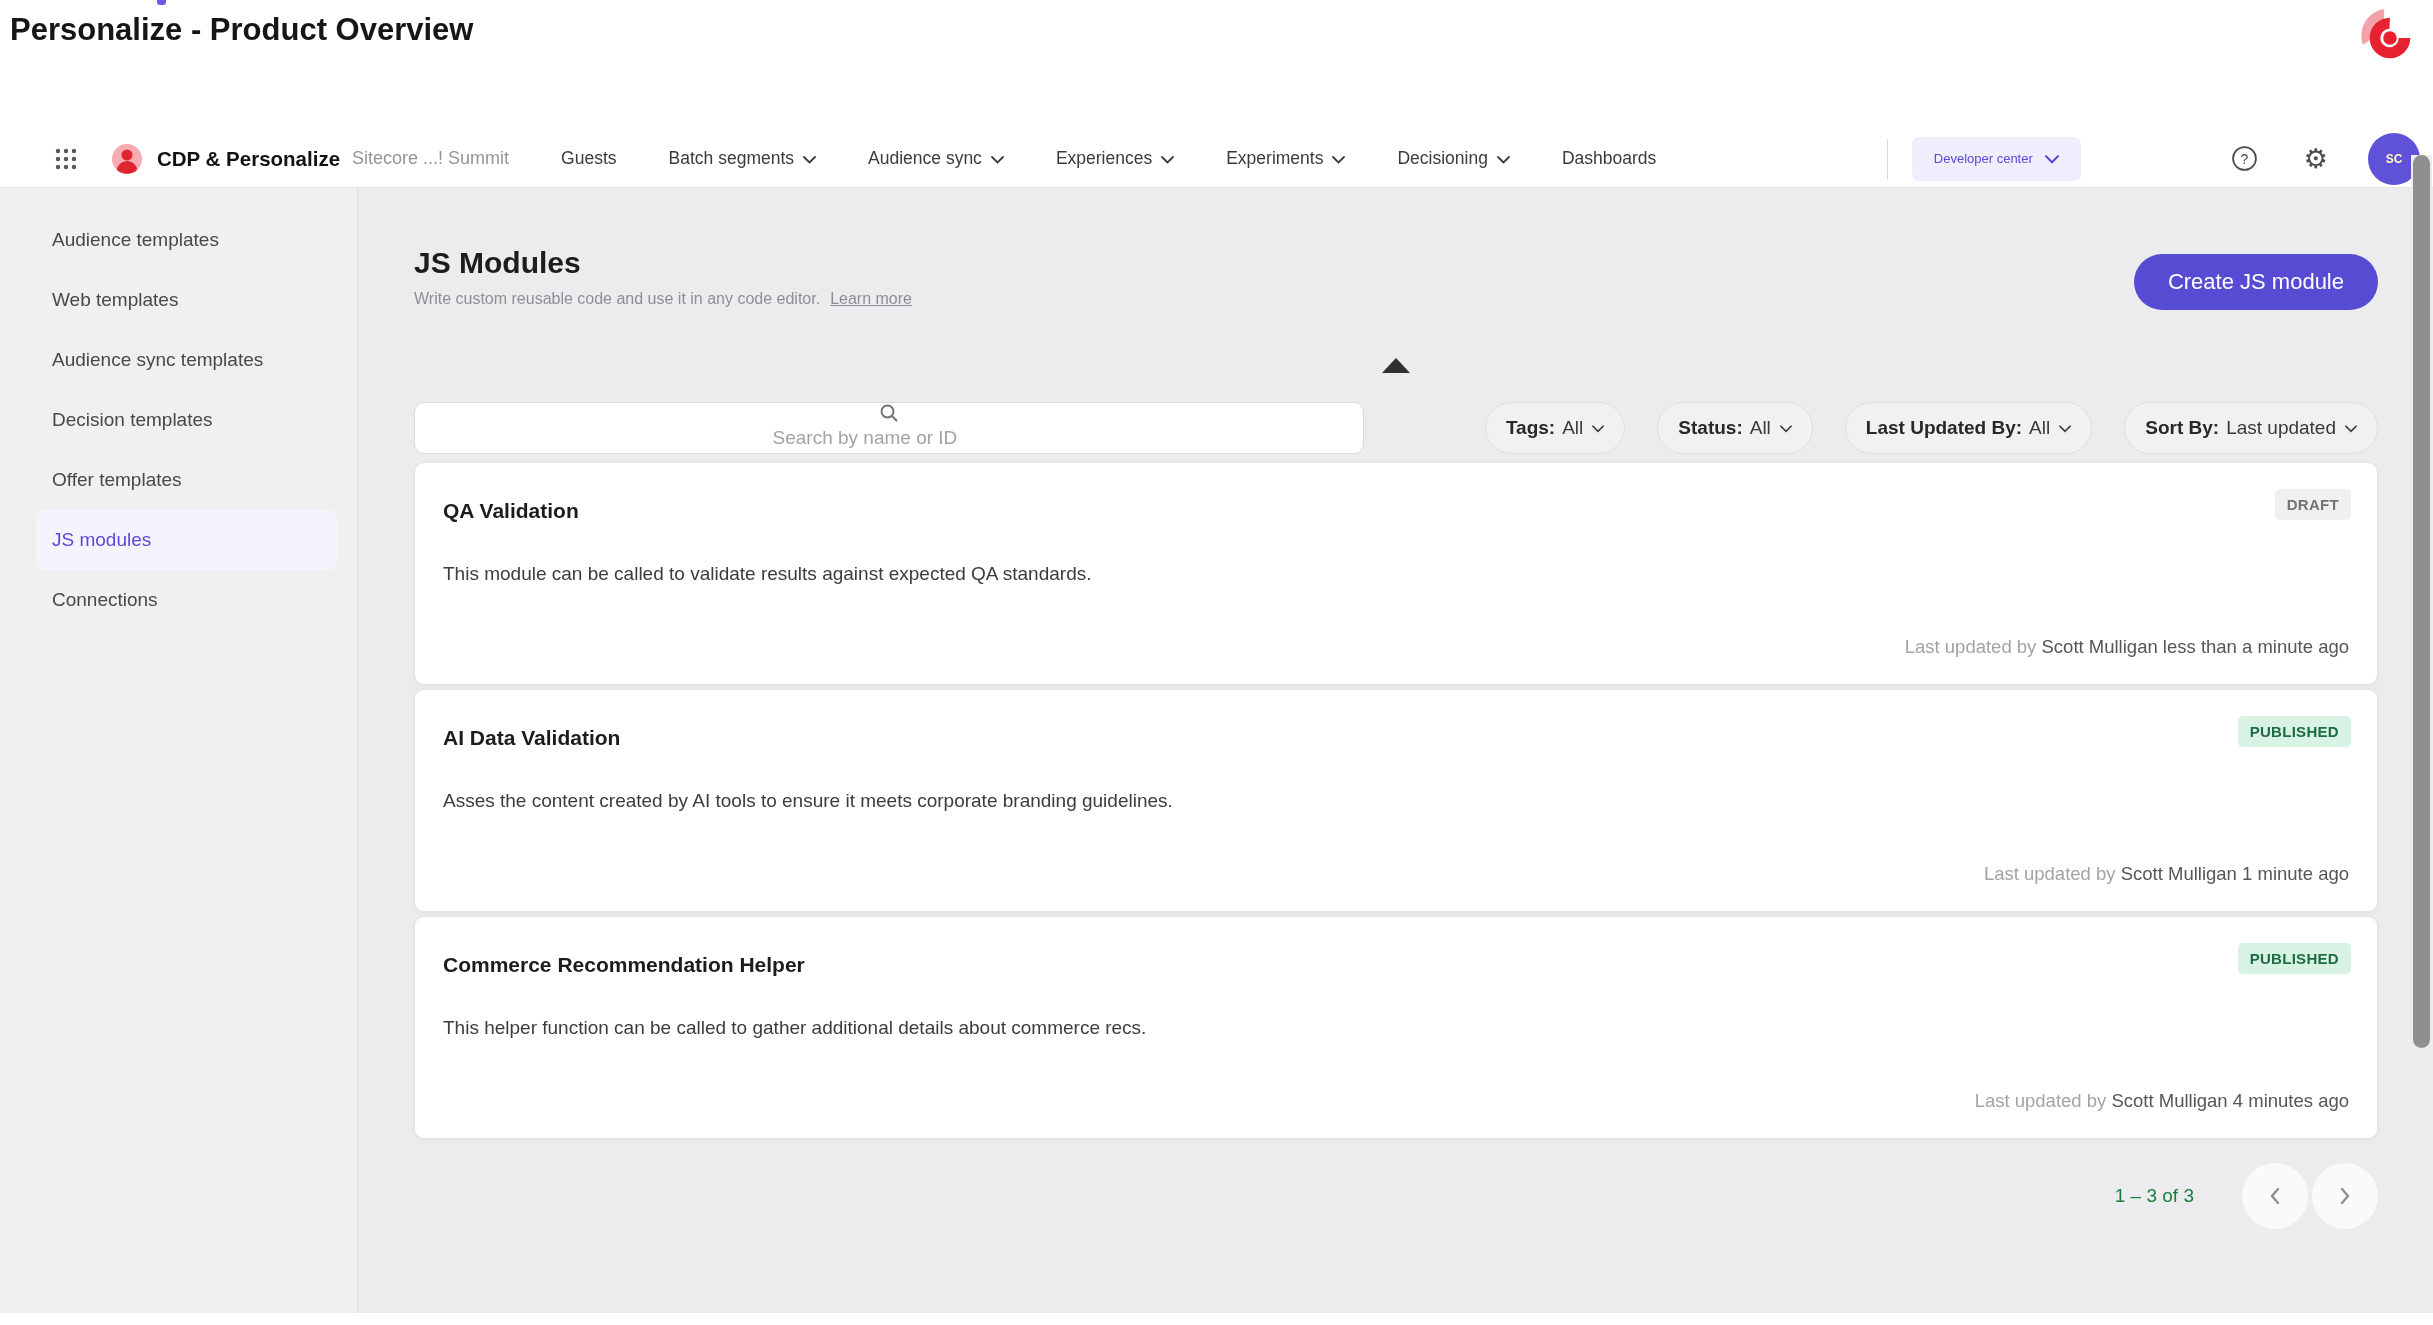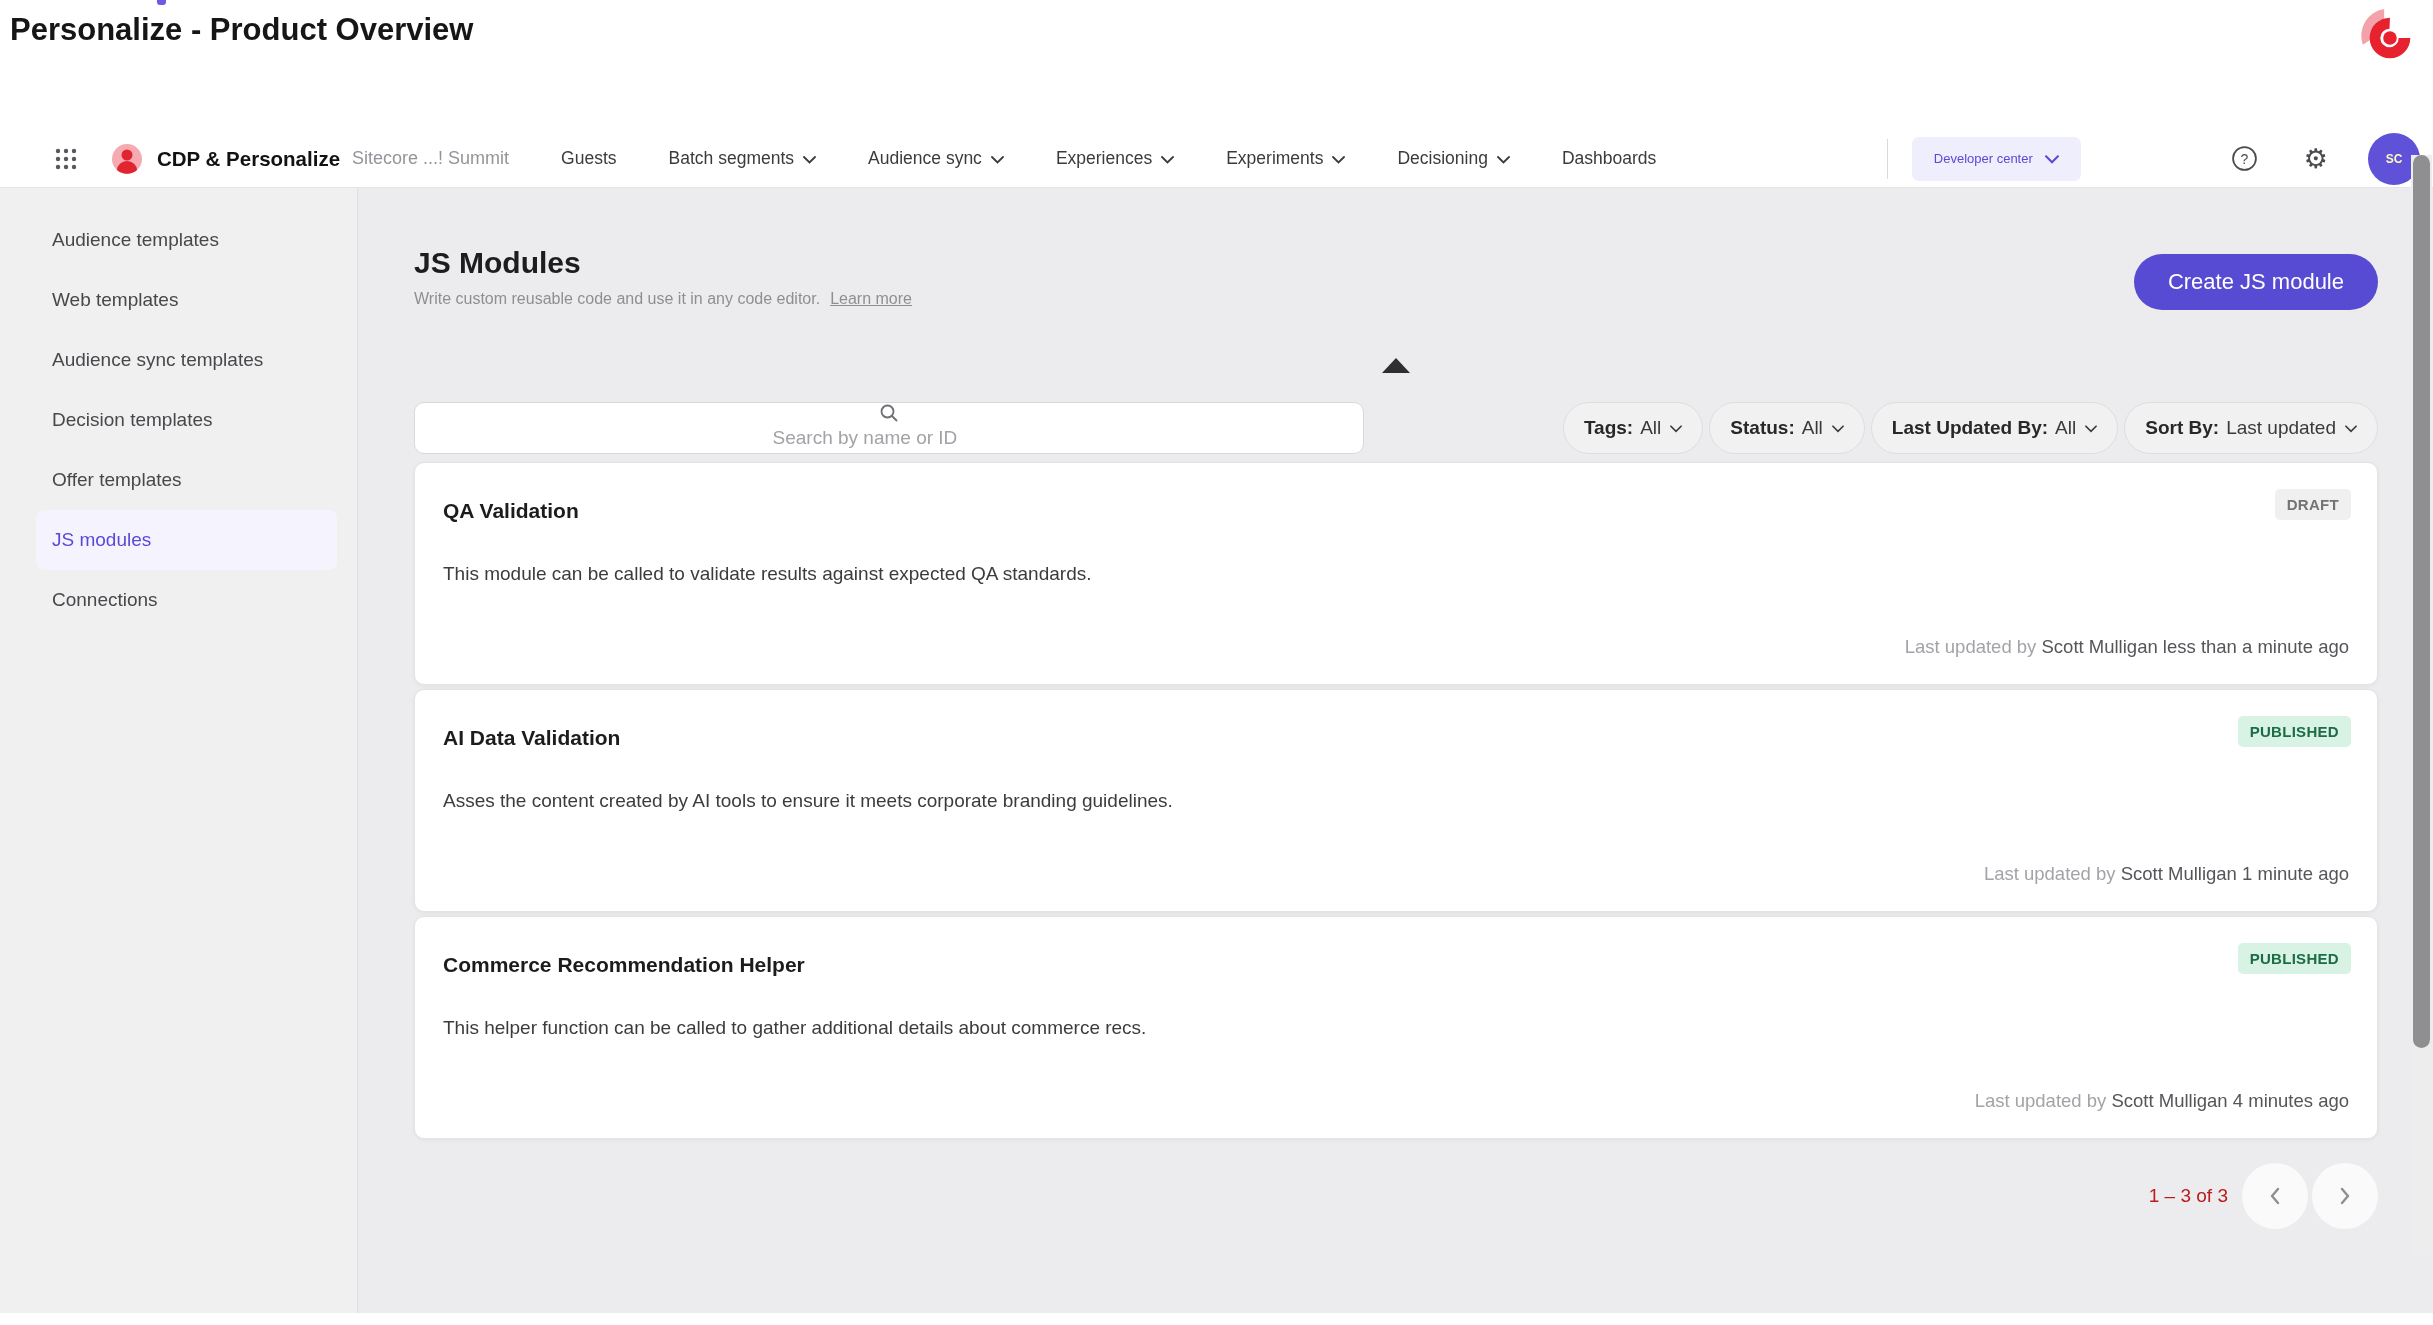--- a/index.html
+++ b/index.html
@@ -54,40 +54,40 @@
   .collapse-row{text-align:center;margin-top:48px;height:16px;line-height:0;}
   .triangle-up{display:inline-block;width:0;height:0;border-left:14px solid transparent;
                border-right:14px solid transparent;border-bottom:15px solid #2f2f31;cursor:pointer;}
 
   .toolbar{display:flex;align-items:center;margin-top:28px;}
   .search-box{width:950px;height:52px;background:#fff;border:1px solid #d9d9dc;border-radius:10px;
               display:flex;align-items:center;padding:0 18px;box-sizing:border-box;flex-direction:column;}
   .search-box input{border:none;outline:none;flex:1;font-size:19px;color:#333;margin-left:12px;
                     background:transparent;font-family:inherit;}
   .search-box input::placeholder{color:#a2a2a7;}
-  .filters{margin-left:auto;display:flex;gap:6px;align-items:center;}
+  .filters{margin-left:auto;display:flex;gap:32px;align-items:center;}
   .pill{height:52px;display:flex;align-items:center;padding:0 20px;background:#f1f1f2;border:1px solid #dedee0;
         border-radius:26px;font-size:19px;color:#3a3a3c;cursor:pointer;white-space:nowrap;box-sizing:border-box;}
   .pill .f-label{font-weight:700;color:#28282a;margin-right:7px;}
   .pill .chev{margin-left:9px;margin-top:2px;color:#3a3a3c;}
 
   .cards{margin-top:8px;display:flex;flex-direction:column;gap:4px;}
   .card{height:221px;background:#fff;border:1px solid #e3e3e5;border-radius:10px;position:relative;
         box-shadow:0 1px 4px rgba(0,0,0,.05);cursor:pointer;}
   .card-title{position:absolute;left:28px;top:36px;font-size:21px;font-weight:700;color:#1c1c1e;}
   .status-badge{position:absolute;top:26px;right:26px;font-size:15px;font-weight:700;letter-spacing:.3px;
                 padding:7px 12px;border-radius:5px;}
   .status-badge.draft{background:#f0f0f1;color:#737373;}
   .status-badge.published{background:#d8f2e3;color:#1e6b47;}
   .card-desc{position:absolute;left:28px;top:100px;font-size:19px;color:#3c3c3e;}
   .card-footer{position:absolute;right:28px;bottom:26px;font-size:18.5px;color:#55555a;}
   .card-footer .muted{color:#a3a3a8;}
 
   .pagination{display:flex;align-items:center;justify-content:flex-end;gap:4px;margin-top:24px;}
-  .page-range{font-size:19px;color:#b91c1c;margin-right:10px;}
+  .page-range{font-size:19px;color:#15803d;margin-right:44px;}
   .page-btn{width:66px;height:66px;border-radius:50%;border:none;background:#fafafa;display:flex;
             align-items:center;justify-content:center;cursor:pointer;}
 
   
   .scrollbar-track{position:absolute;right:1px;top:155px;width:21px;height:1100px;background:#ededee;}
   .scrollbar-thumb{position:absolute;left:2px;right:2px;top:0;height:893px;background:#8f8f92;border-radius:10px;}
 </style>
 </head>
 <body>
 

